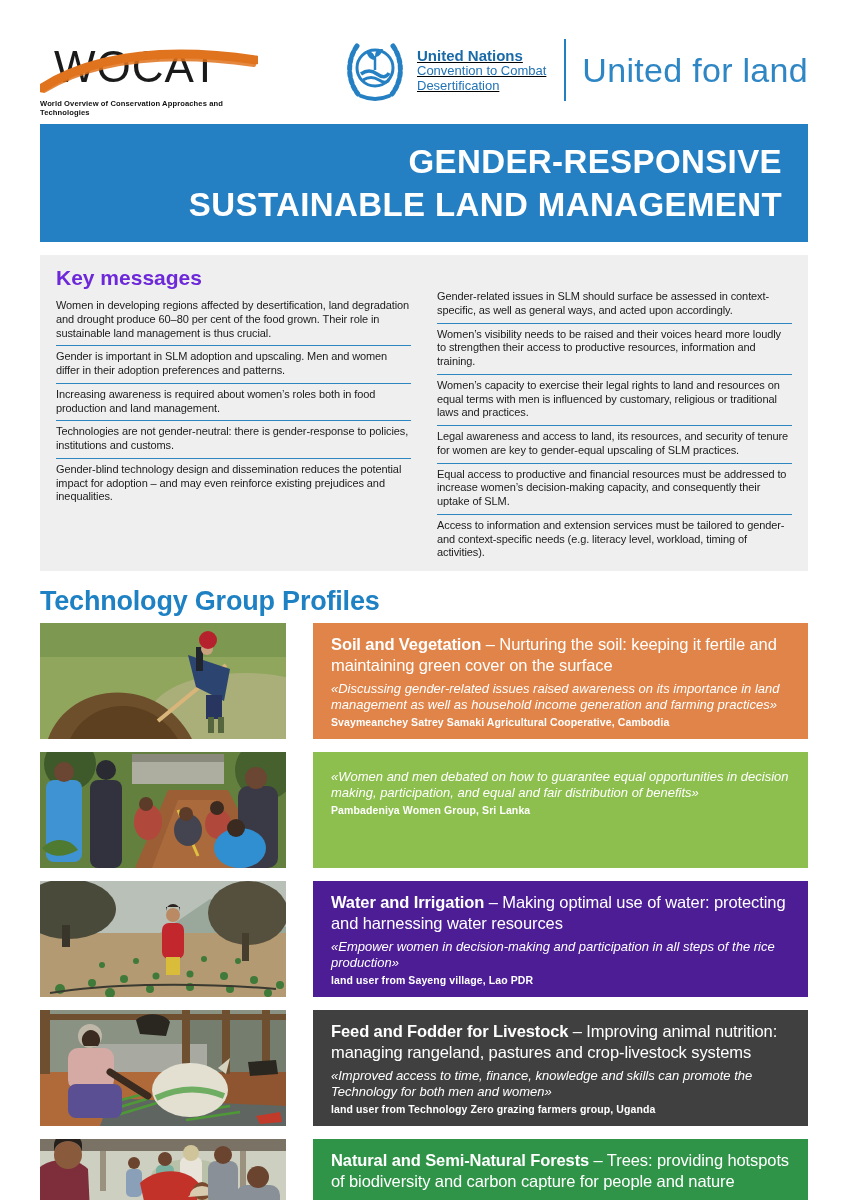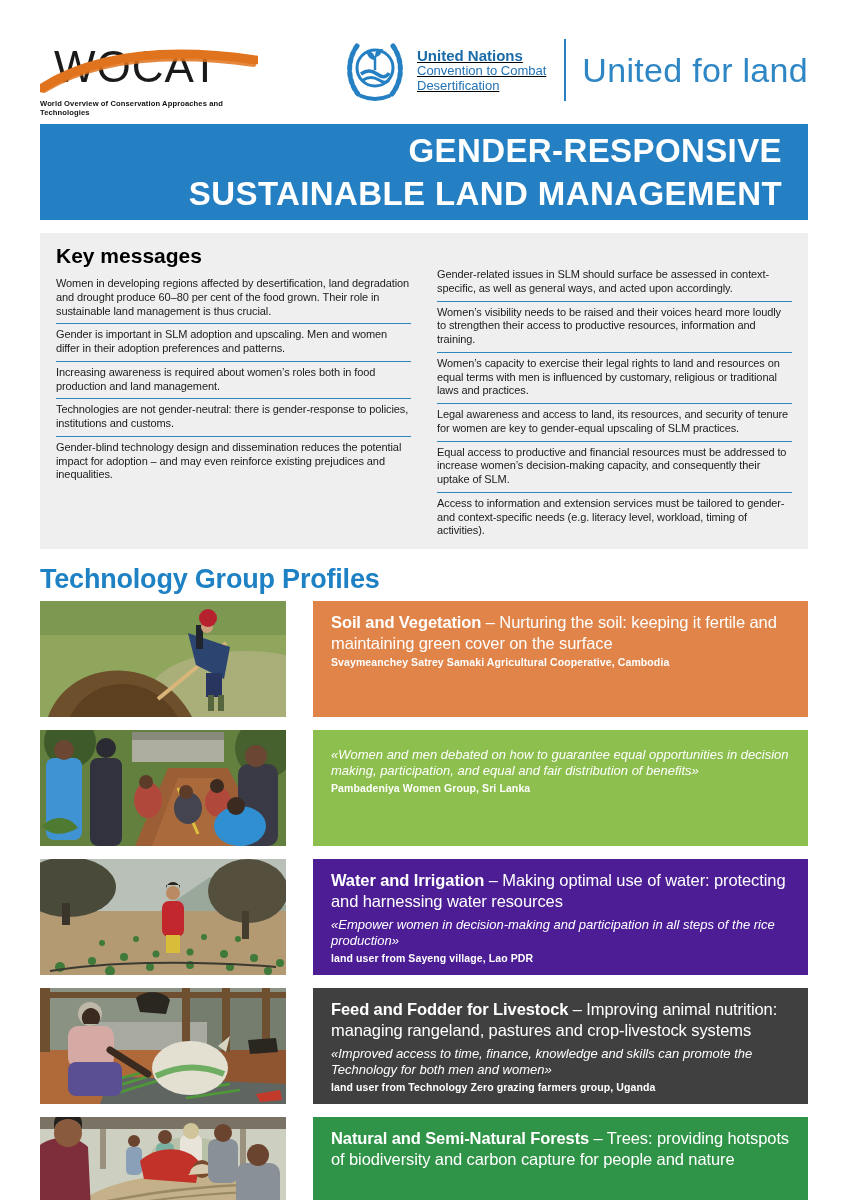--- a/index.html
+++ b/index.html
@@ -12,31 +12,31 @@
   .wocat{width:230px;}
   .wocat-tagline{font-size:7.6px;font-weight:bold;color:#111;margin-top:1px;letter-spacing:.1px;}
   .un-block{display:flex;align-items:center;}
   .un-text{margin-left:10px;text-decoration:underline;}
   .un-name{font-size:15px;font-weight:bold;color:#1a6aa8;line-height:1.15;}
   .un-sub{font-size:13px;color:#2273b5;line-height:1.12;}
   .un-divider{width:2px;height:62px;background:#2580c3;margin:0 16px 0 18px;}
   .ufl{font-size:34px;color:#2e86c4;letter-spacing:.3px;font-weight:400;}
 
   
-  .banner{margin:10px 40px 0 40px;height:96px;background:#2580c3;
+  .banner{margin:10px 40px 0 40px;height:118px;background:#2580c3;
           display:flex;flex-direction:column;justify-content:center;align-items:flex-end;
           padding-right:26px;box-sizing:border-box;}
   .banner-line{color:#fff;font-weight:bold;font-size:33px;line-height:43px;letter-spacing:.4px;}
 
   
   .keymsgs{margin:13px 40px 0 40px;background:#efefef;padding:10px 16px 6px 16px;
            display:flex;gap:26px;box-sizing:border-box;}
   .km-col{flex:1;min-width:0;}
   .km-col.right{padding-top:21px;}
-  .km-title{color:#000000;font-size:21px;font-weight:bold;margin:1px 0 5px 0;}
+  .km-title{color:#6d28d9;font-size:21px;font-weight:bold;margin:1px 0 5px 0;}
   .km-item{font-size:11px;line-height:1.25;color:#1b1b1b;letter-spacing:-.1px;
            padding:4px 0 5px 0;border-bottom:1.6px solid #2e86c1;}
   .km-item:last-child{border-bottom:none;}
 
   
   .tech-title{margin:15px 40px 6px 40px;color:#1e81c4;font-size:27px;font-weight:bold;letter-spacing:-.2px;}
   .rows{margin:2px 40px 0 40px;}
   .row{display:flex;gap:27px;height:116px;margin-bottom:13px;}
   .photo{width:246px;height:116px;flex:none;display:block;}
   .panel{flex:1;color:#fff;padding:11px 18px;box-sizing:border-box;overflow:hidden;}
@@ -125,20 +125,21 @@
         <rect x="178" y="94" width="6" height="16" fill="#55663f"></rect>
         <rect x="156" y="24" width="7" height="24" fill="#20242c"></rect>
         <circle cx="167" cy="26" r="6" fill="#caa27e"></circle>
         <circle cx="168" cy="17" r="9" fill="#b5222d"></circle>
       </svg>
       <div class="panel" style="background-color: rgb(224, 132, 73);">
         <div class="panel-title">
           <b>Soil and Vegetation</b>
           <span>– Nurturing the soil: keeping it fertile and maintaining green cover on the surface</span>
         </div>
+        <div class="panel-quote">«Discussing gender-related issues raised awareness on its importance in land management as well as household income generation and farming practices»</div>
         <div class="panel-source">Svaymeanchey Satrey Samaki Agricultural Cooperative, Cambodia</div>
       </div>
     </div>
 
     <div class="row">
       <svg class="photo" viewBox="0 0 246 116" preserveAspectRatio="none">
         <rect width="246" height="116" fill="#64803e"></rect>
         <circle cx="30" cy="12" r="26" fill="#3f5a2a"></circle>
         <circle cx="225" cy="18" r="30" fill="#46602e"></circle>
         <rect x="92" y="6" width="92" height="26" fill="#adada0"></rect>

